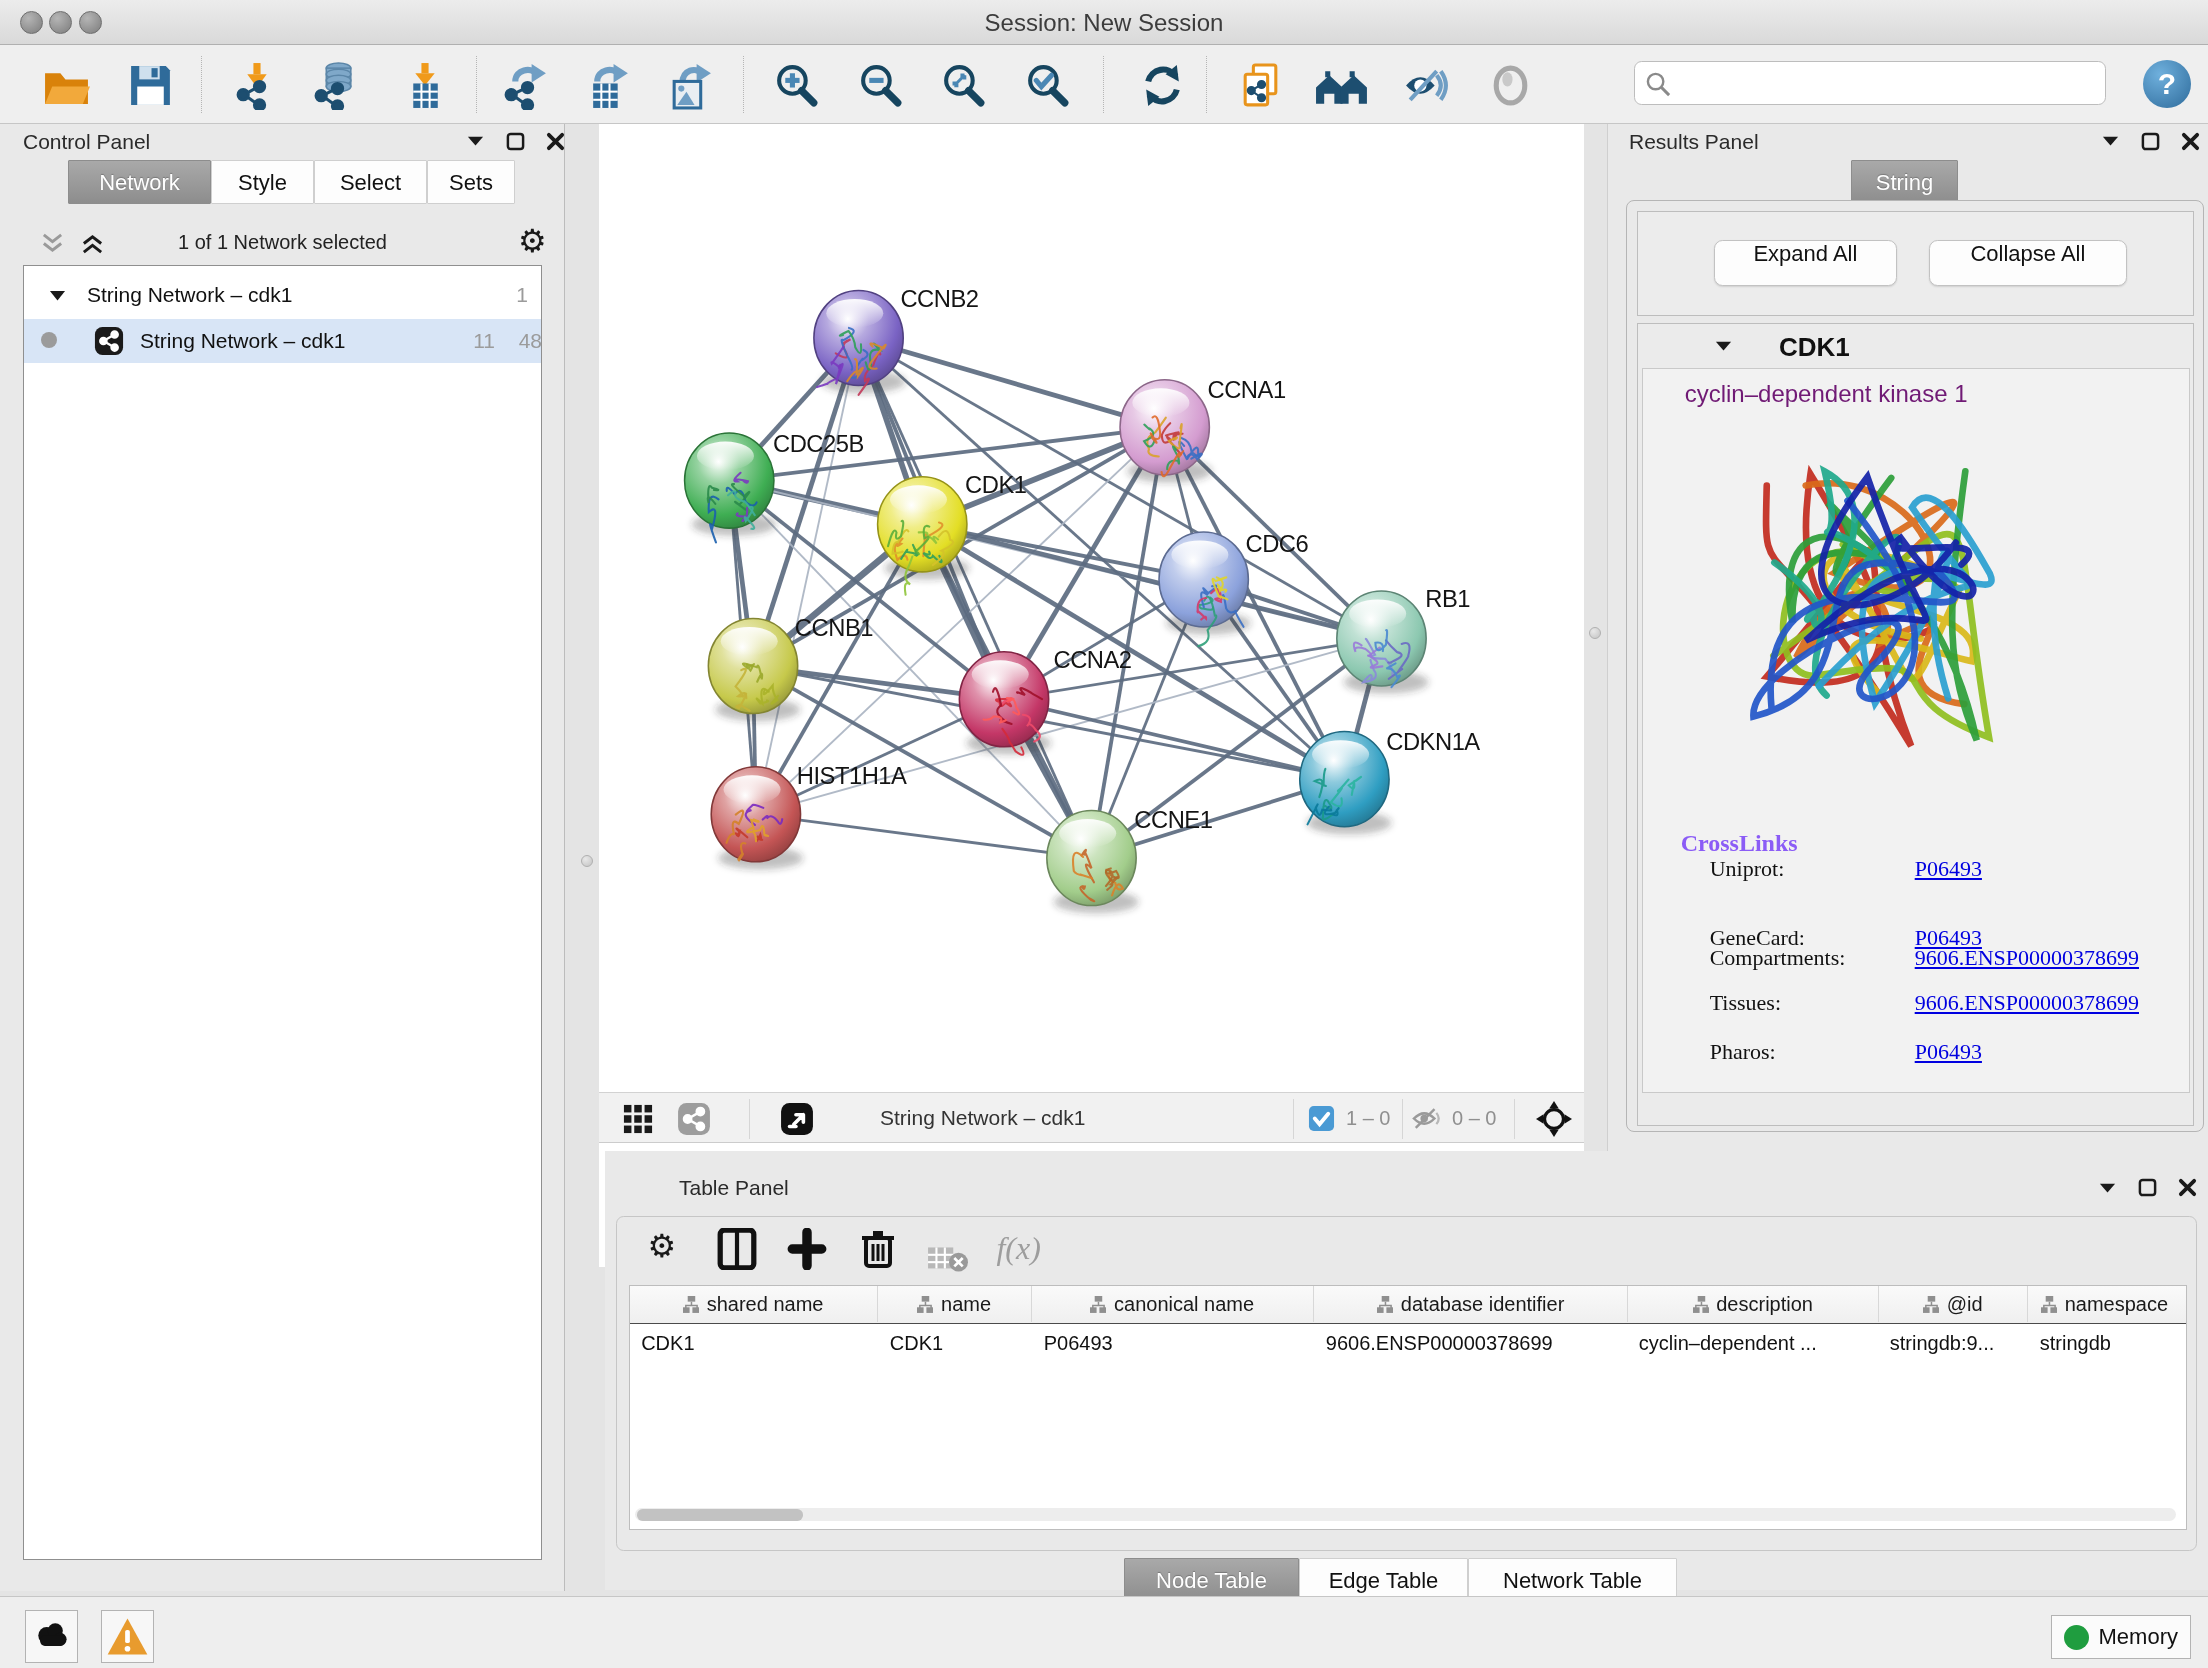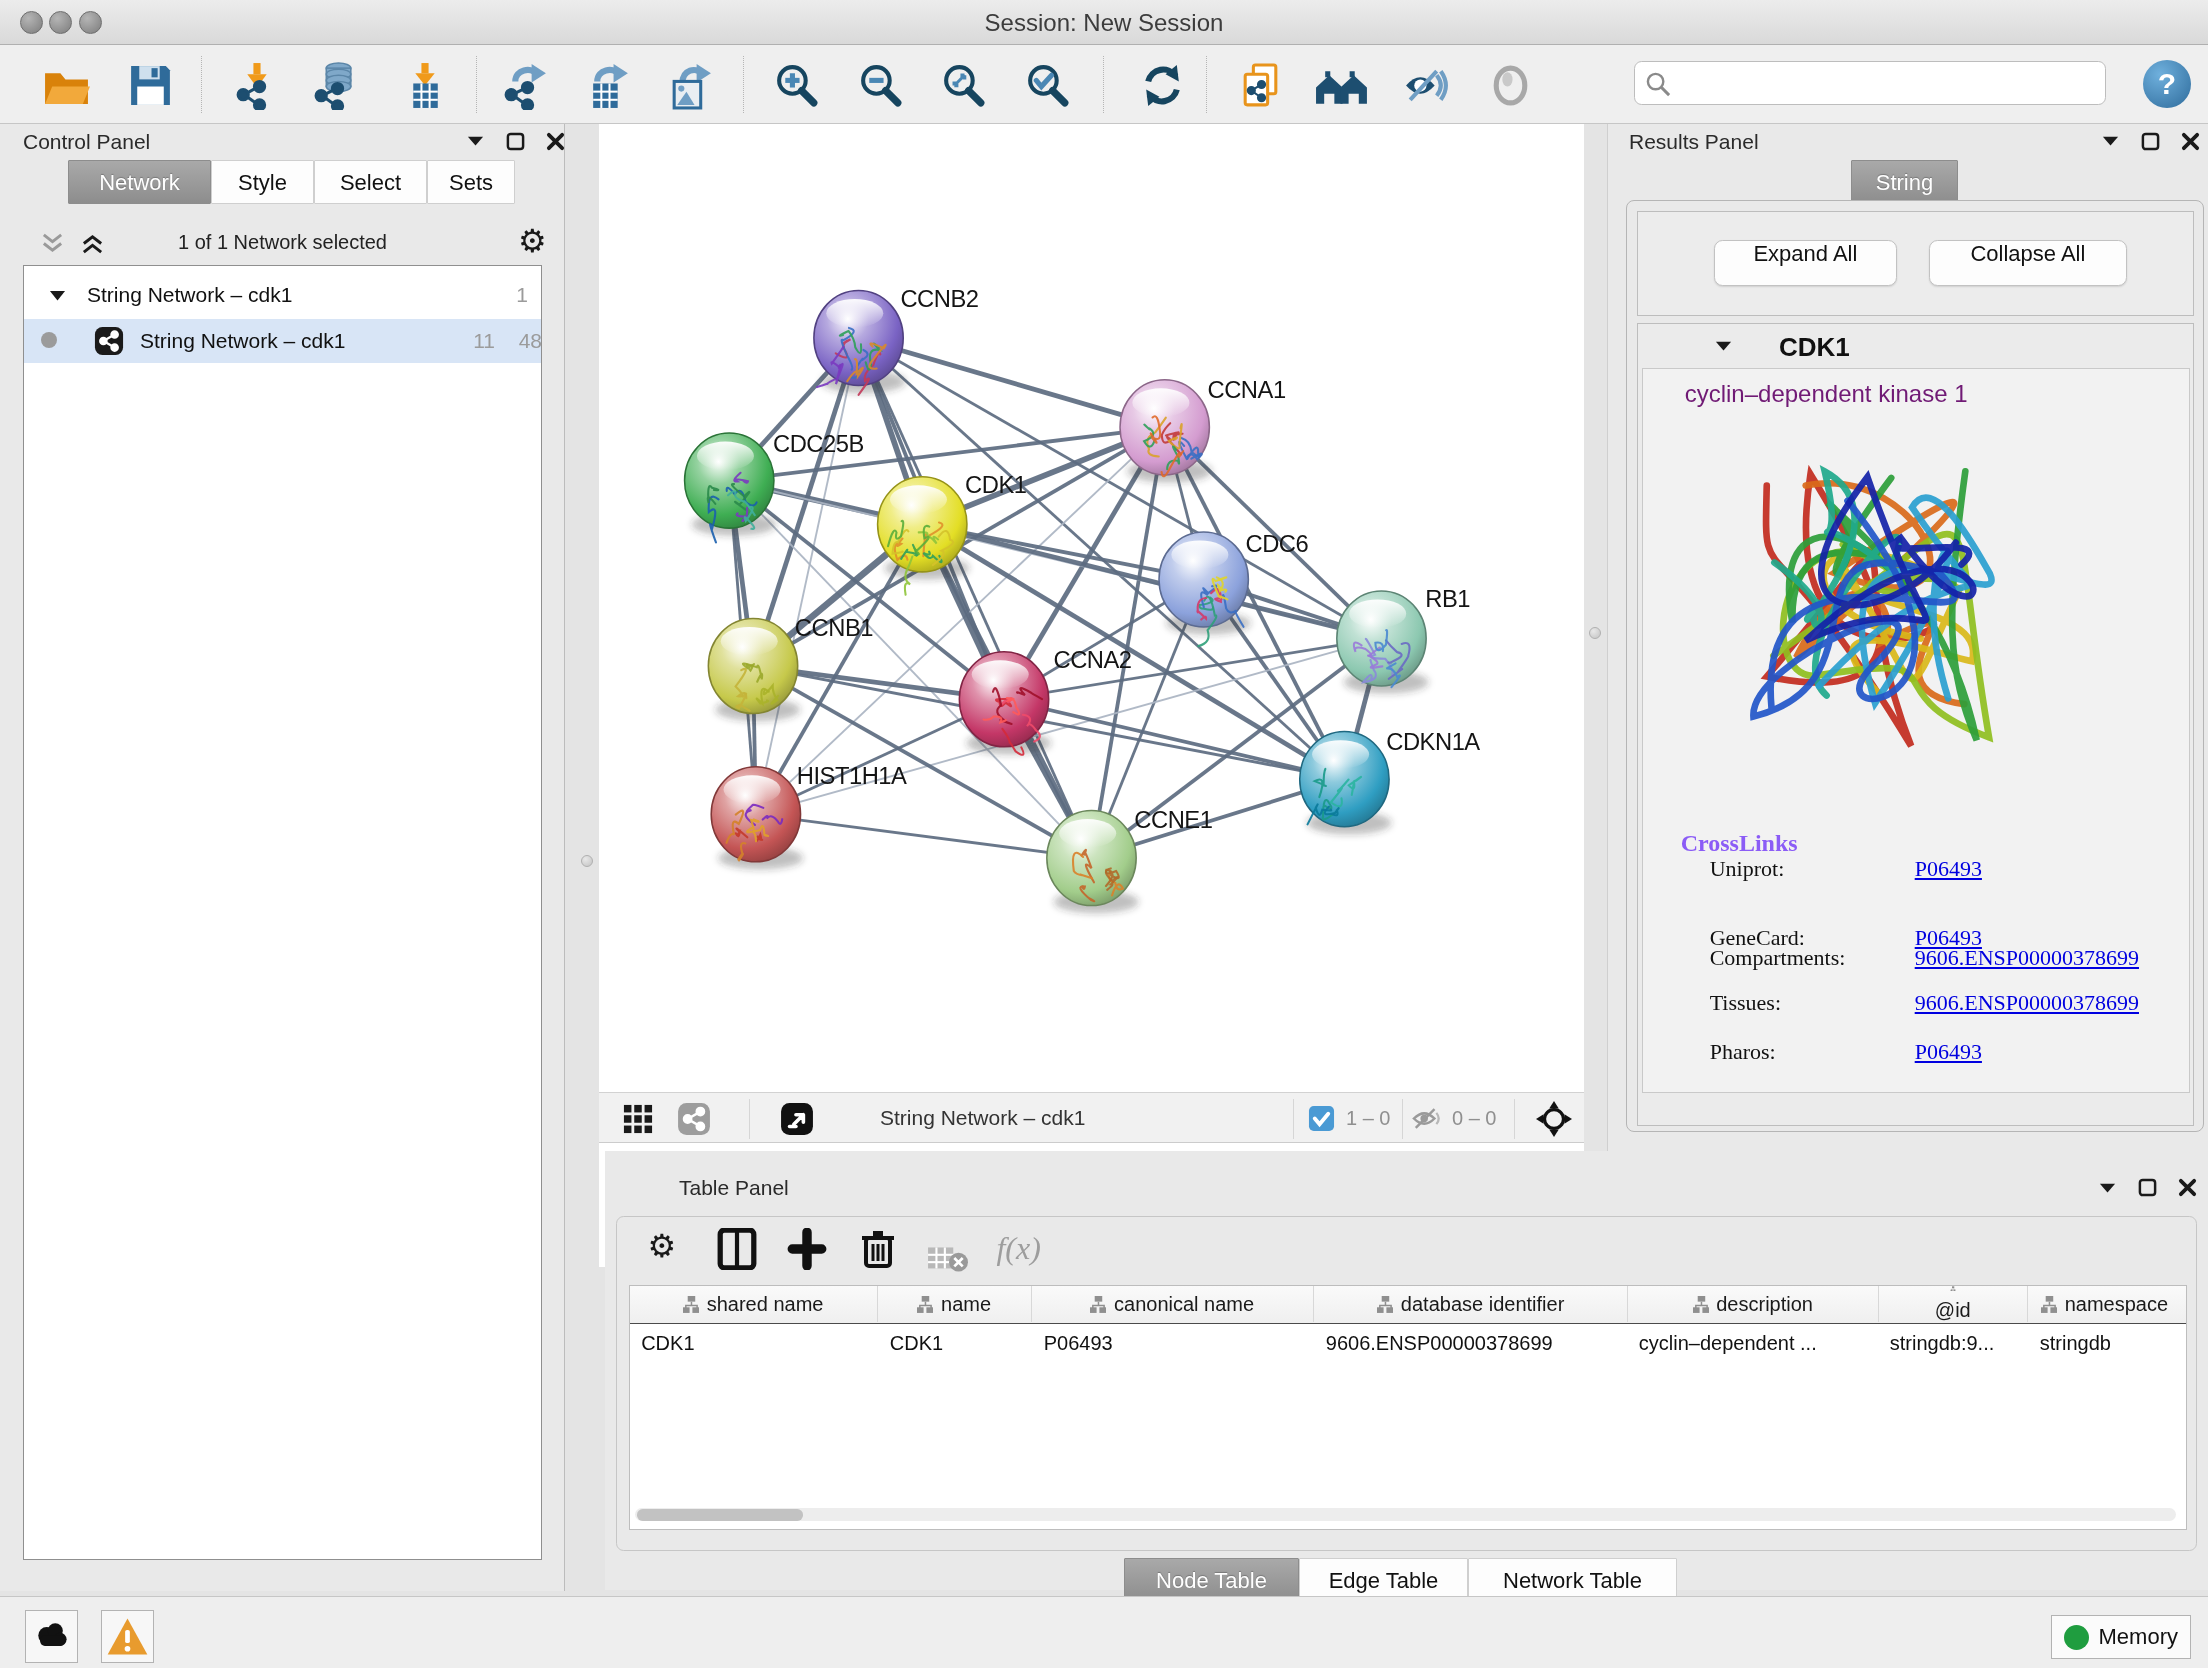--- a/index.html
+++ b/index.html
@@ -835,21 +835,21 @@
           </div>
           <div class="th" style="left: 998px; width: 251px;">
             <svg width="16" height="18" viewBox="0 0 17 19">
               <rect x="5" y="1" width="8" height="6" fill="#8f8f8f"></rect>
               <path d="M9 7 v4 M3 15 v-4 h12 v4" stroke="#8f8f8f" stroke-width="1.6" fill="none"></path>
               <rect x="0" y="13" width="7" height="6" fill="#8f8f8f"></rect>
               <rect x="10" y="13" width="7" height="6" fill="#8f8f8f"></rect>
             </svg>
             <span>description</span>
           </div>
-          <div class="th" style="left: 1249px; width: 149px; flex-direction: column;">
+          <div class="th" style="left: 1249px; width: 149px;">
             <svg width="16" height="18" viewBox="0 0 17 19">
               <rect x="5" y="1" width="8" height="6" fill="#8f8f8f"></rect>
               <path d="M9 7 v4 M3 15 v-4 h12 v4" stroke="#8f8f8f" stroke-width="1.6" fill="none"></path>
               <rect x="0" y="13" width="7" height="6" fill="#8f8f8f"></rect>
               <rect x="10" y="13" width="7" height="6" fill="#8f8f8f"></rect>
             </svg>
             <span>@id</span>
           </div>
           <div class="th" style="left: 1398px; width: 285px; justify-content: flex-start; padding-left: 13.3px;">
             <svg width="16" height="18" viewBox="0 0 17 19">

